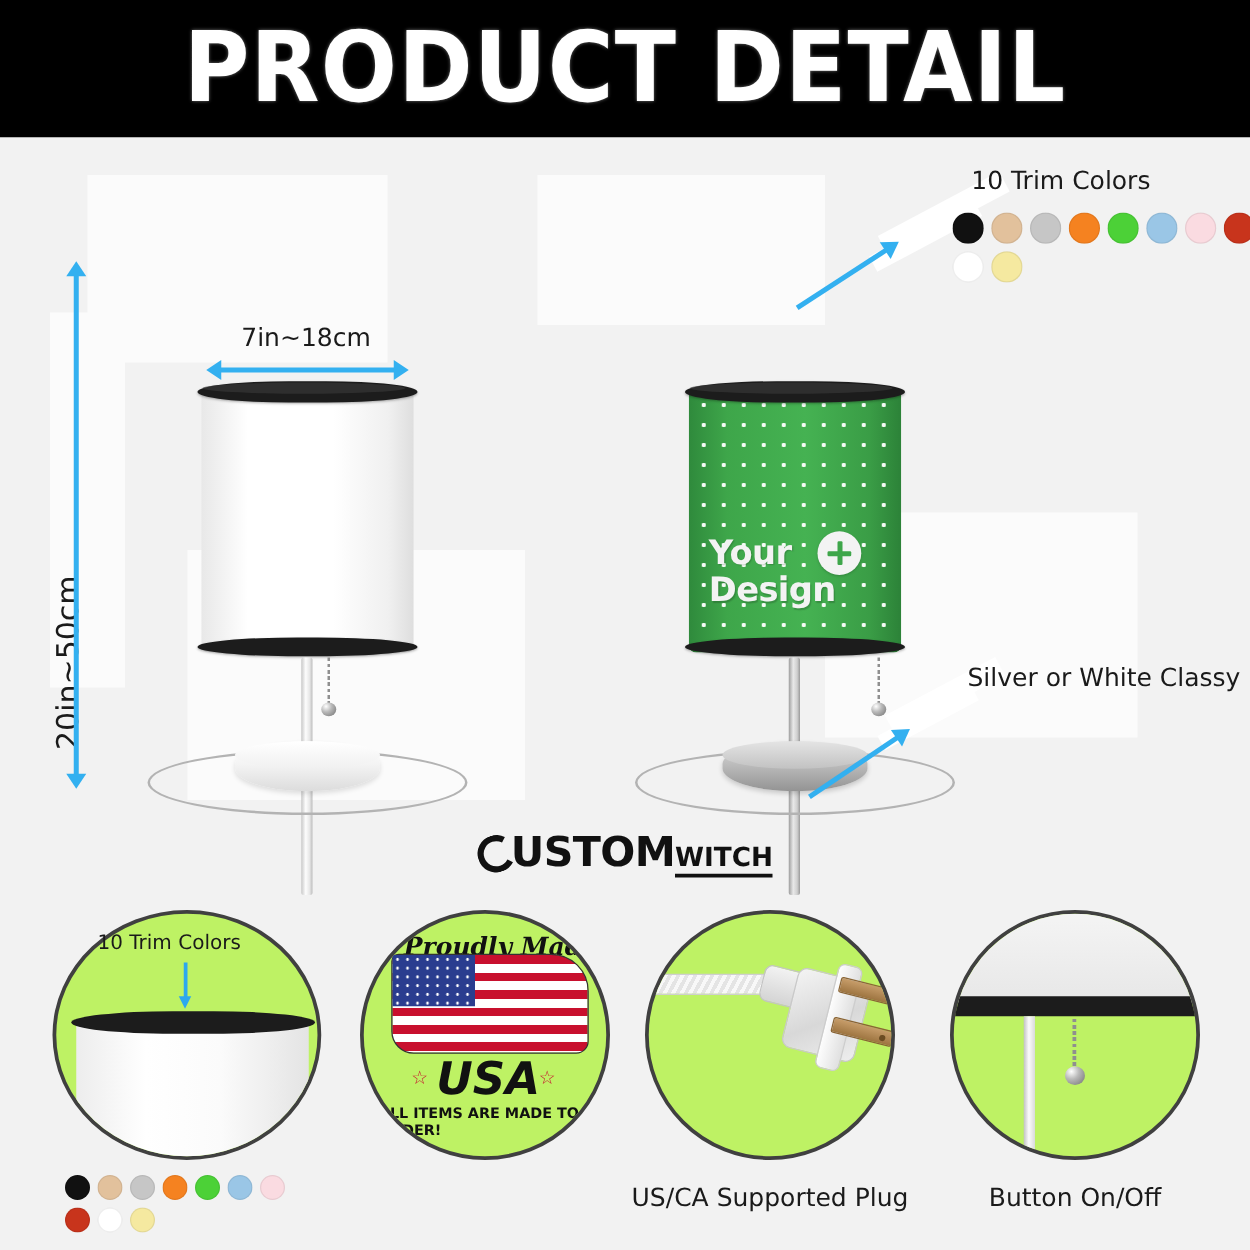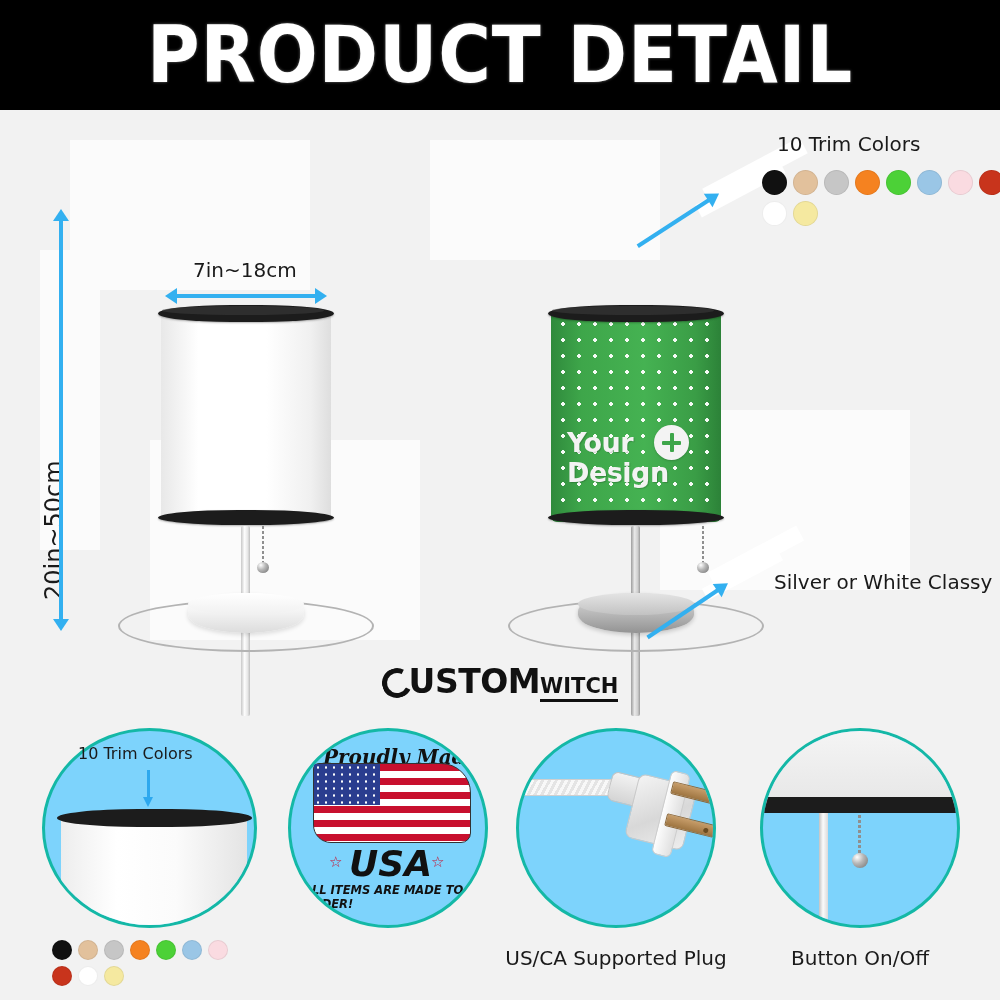--- a/index.html
+++ b/index.html
@@ -227,22 +227,22 @@
     border-bottom:3px solid #111;
     padding-bottom:1px;
     font-family:"DejaVu Sans", sans-serif;
   }
 
   
   .feature { position:absolute; }
   .circle {
     position:absolute;
     border-radius:50%;
-    border:3px solid #14b8a6;
-    background:#7dd3fc;
+    border:3px solid #404040;
+    background:#bef264;
     overflow:hidden;
   }
   .feature-label {
     position:absolute;
     text-align:center;
     color:#1a1a1a;
     font-size:20px;
     font-family:"DejaVu Sans", sans-serif;
     white-space:nowrap;
   }
@@ -279,21 +279,20 @@
     background-image:radial-gradient(circle,#fff 1px, transparent 1.3px);
     background-size:8px 7px;
   }
   .usa-big {
     position:absolute; font-weight:bold; font-style:italic;
     color:#111; font-family:"DejaVu Sans", sans-serif;
   }
   .usa-sub {
     position:absolute; font-weight:bold; color:#111;
     font-family:"DejaVu Sans", sans-serif;
-    font-style:italic;
   }
   .star { position:absolute; color:#c8102e; font-size:15px; }
 
   
   .plug-body {
     position:absolute;
     background:linear-gradient(145deg,#f4f4f4,#d8d8d8 55%,#eeeeee);
     border:1.5px solid #c9c9c9;
     border-radius:8px;
   }
@@ -399,21 +398,21 @@
       <div class="swatch" style="width: 25px; height: 25px; background: rgb(154, 198, 230);"></div>
       <div class="swatch" style="width: 25px; height: 25px; background: rgb(250, 219, 225);"></div>
       <div class="swatch" style="width: 25px; height: 25px; background: rgb(200, 52, 28);"></div>
       <div class="swatch" style="width: 25px; height: 25px; background: rgb(255, 255, 255);"></div>
       <div class="swatch" style="width: 25px; height: 25px; background: rgb(245, 233, 160);"></div>
     </div>
 
   <div class="white-streak" style="left:706px; top:438px; width:100px; height:17px; transform:rotate(-28deg);"></div>
   <div class="white-streak" style="left:700px; top:458px; width:85px; height:13px; transform:rotate(-28deg);"></div>
 
-  <div class="callout-text" style="left:774px; top:460px;">Silver or White Classy</div>
+  <div class="callout-text" style="left:774px; top:420px;">Silver or White Classy</div>
 
   <div class="diag-arrow" style="left:718px; top:478px; width:85px; transform:rotate(-214deg);"></div>
 </div>
 
 <div class="logo-wrap">
   <span class="logo-inner">
     <span class="logo-c"></span><span class="logo-custom">USTOM</span><span class="logo-witch">WITCH</span>
   </span>
 </div>
 

